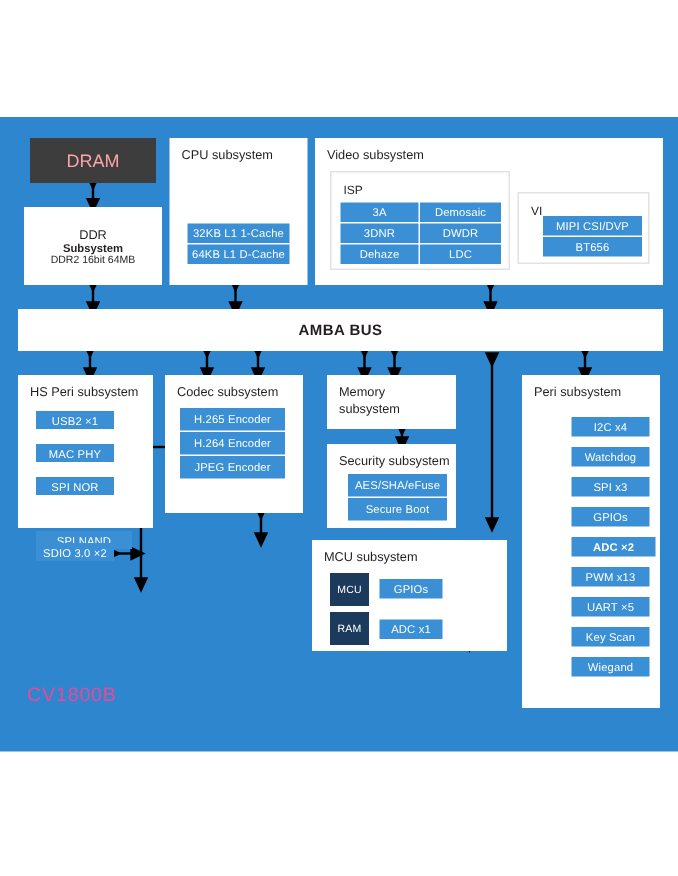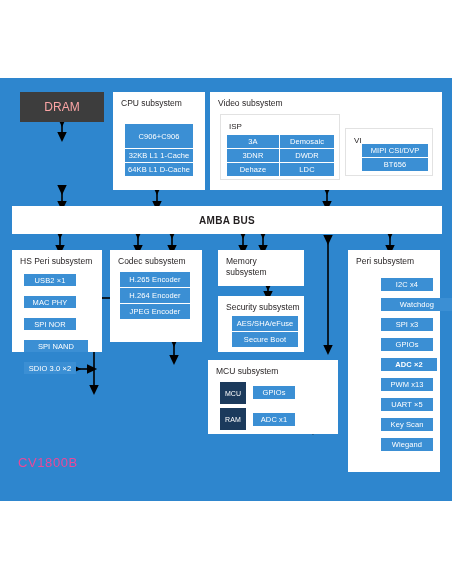--- a/index.html
+++ b/index.html
@@ -151,24 +151,28 @@
       <line x1="364" y1="405" x2="380" y2="405"></line>
       <line x1="364" y1="425" x2="380" y2="425"></line>
       <line x1="364" y1="445" x2="380" y2="445"></line>
     </g>
   </svg>
 
   <div class="darkbox" style="left:20px;top:92px;width:84px;height:30px;">
     <span>DRAM</span>
   </div>
 
+  <div class="plain" style="left:16px;top:138px;width:92px;height:52px;">
+    <div class="l1">DDR</div>
+    <div class="l2">Subsystem</div>
+    <div class="l3">DDR2 16bit 64MB</div>
+  </div>
 
   <div class="box" style="left:113px;top:92px;width:92px;height:98px;">
     <div class="box-title">CPU subsystem</div>
-    <div class="chip" style="left:12px;top:32px;width:68px;height:24px;">C906+C906</div>
     <div class="chip" style="left:12px;top:57px;width:68px;height:13px;">32KB L1 1-Cache</div>
     <div class="chip" style="left:12px;top:71px;width:68px;height:13px;">64KB L1 D-Cache</div>
   </div>
 
   <div class="box" style="left:210px;top:92px;width:232px;height:98px;">
     <div class="box-title">Video subsystem</div>
 
     <div class="box" style="left:10px;top:22px;width:120px;height:66px;border:1px solid #e2e2e2;">
       <div class="box-title" style="font-size:8px;">ISP</div>
       <div class="chip" style="left:6px;top:20px;width:52px;height:13px;">3A</div>
@@ -188,21 +192,21 @@
 
   <div class="bus" style="left:12px;top:206px;width:430px;height:28px;font-weight:bold;">
     <span>AMBA BUS</span>
   </div>
 
   <div class="box" style="left:12px;top:250px;width:90px;height:102px;">
     <div class="box-title">HS Peri subsystem</div>
     <div class="chip" style="left:12px;top:24px;width:52px;height:12px;">USB2 ×1</div>
     <div class="chip" style="left:12px;top:46px;width:52px;height:12px;">MAC PHY</div>
     <div class="chip" style="left:12px;top:68px;width:52px;height:12px;">SPI NOR</div>
-    <div class="chip" style="left:12px;top:90px;width:64px;height:12px;">SPI NAND</div>
+    <div class="chip" style="left:12px;top:104px;width:64px;height:12px;">SPI NAND</div>
     <div class="chip" style="left:12px;top:112px;width:52px;height:12px;">SDIO 3.0 ×2</div>
   </div>
 
   <div class="box" style="left:110px;top:250px;width:92px;height:92px;">
     <div class="box-title">Codec subsystem</div>
     <div class="chip" style="left:10px;top:22px;width:70px;height:15px;">H.265 Encoder</div>
     <div class="chip" style="left:10px;top:38px;width:70px;height:15px;">H.264 Encoder</div>
     <div class="chip" style="left:10px;top:54px;width:70px;height:15px;">JPEG Encoder</div>
   </div>
 
@@ -222,21 +226,21 @@
     <div class="box-title">MCU subsystem</div>
     <div class="chip dark" style="left:12px;top:22px;width:26px;height:22px;">MCU</div>
     <div class="chip dark" style="left:12px;top:48px;width:26px;height:22px;">RAM</div>
     <div class="chip" style="left:45px;top:26px;width:42px;height:13px;">GPIOs</div>
     <div class="chip" style="left:45px;top:53px;width:42px;height:13px;">ADC x1</div>
   </div>
 
   <div class="box" style="left:348px;top:250px;width:92px;height:222px;">
     <div class="box-title">Peri subsystem</div>
     <div class="chip" style="left:33px;top:28px;width:52px;height:13px;">I2C x4</div>
-    <div class="chip" style="left:33px;top:48px;width:72px;height:13px;">Watchdog</div>
+    <div class="chip" style="left:33px;top:48px;width:52px;height:13px;">Watchdog</div>
     <div class="chip" style="left:33px;top:68px;width:52px;height:13px;">SPI x3</div>
     <div class="chip" style="left:33px;top:88px;width:52px;height:13px;">GPIOs</div>
     <div class="chip" style="left:33px;top:108px;width:56px;height:13px;font-weight:bold;">ADC ×2</div>
     <div class="chip" style="left:33px;top:128px;width:52px;height:13px;">PWM x13</div>
     <div class="chip" style="left:33px;top:148px;width:52px;height:13px;">UART ×5</div>
     <div class="chip" style="left:33px;top:168px;width:52px;height:13px;">Key Scan</div>
     <div class="chip" style="left:33px;top:188px;width:52px;height:13px;">Wiegand</div>
   </div>
 
   <div class="footer">CV1800B</div>

